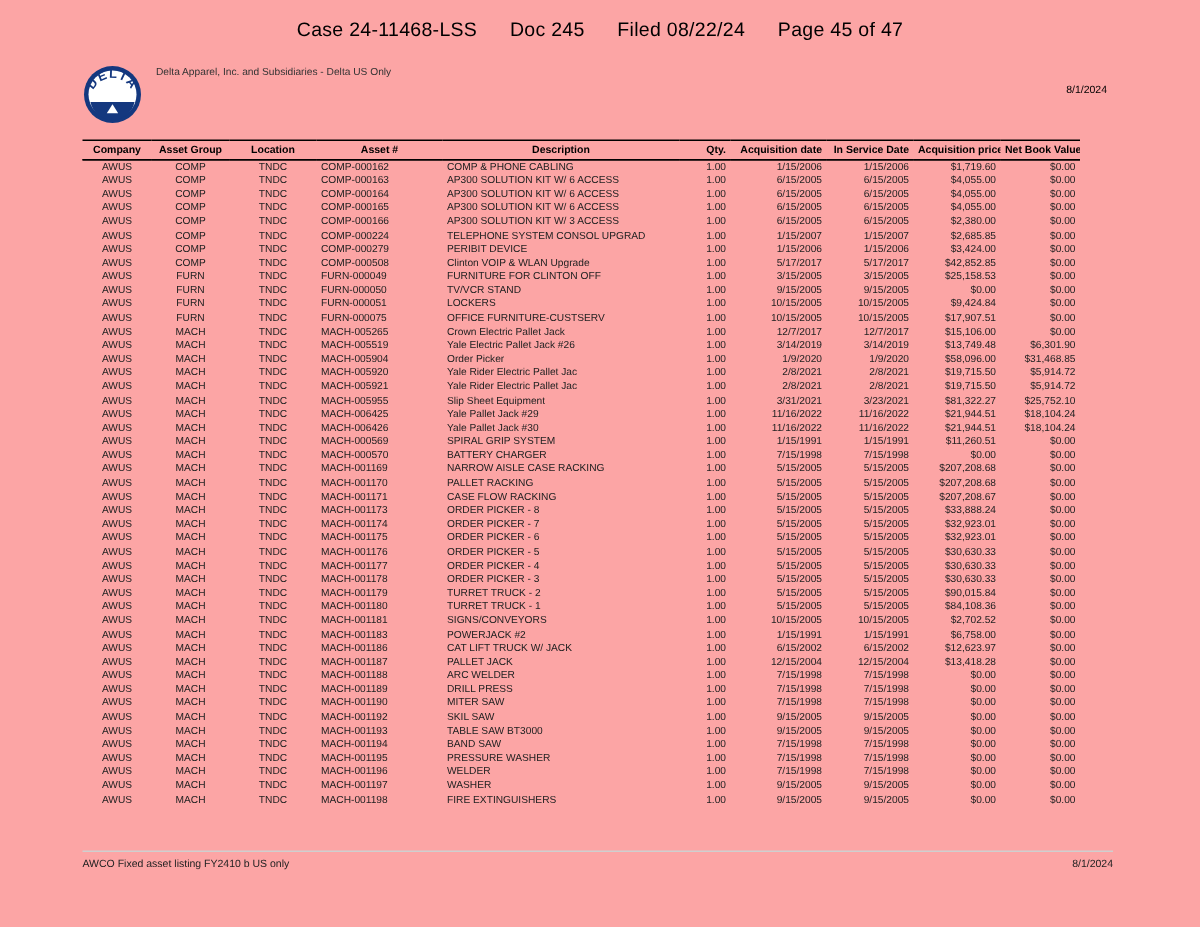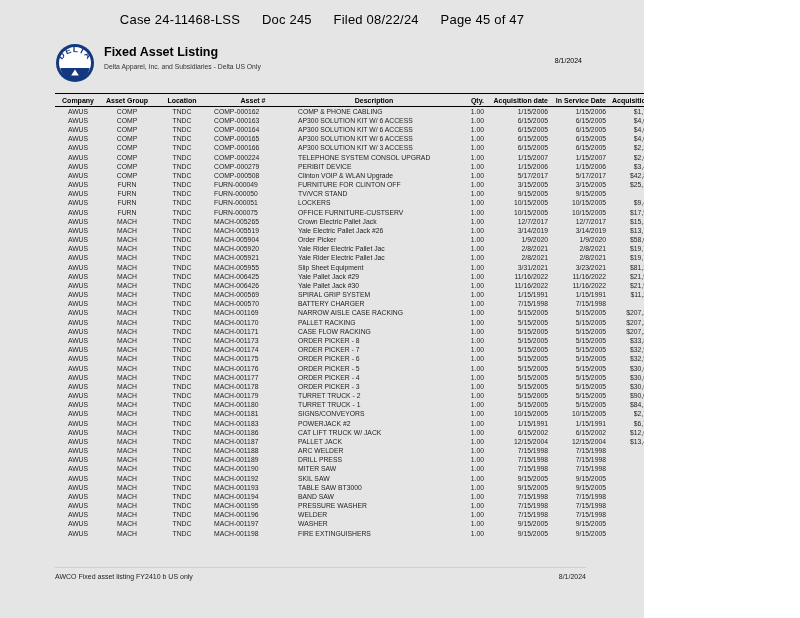--- a/index.html
+++ b/index.html
@@ -1,17 +1,17 @@
 <!DOCTYPE html>
 <html><head>
 <meta charset="utf-8">
 <style>
   html,body{margin:0;padding:0;background:#fff;}
   .page{
-    width:644px;height:618px;background:#e5e5e5;color:#1a1a1a;
+    width:800px;height:618px;background:#fca5a5;color:#1a1a1a;
     font-family:"Liberation Sans",sans-serif;position:relative;overflow:hidden;
     box-sizing:border-box;
   }
   .case-header{
     text-align:center;padding-top:12px;font-size:13px;color:#000;
     letter-spacing:0.2px;
   }
   .case-header span{margin:0 9px;}
   .report-header{
     margin:16px 62px 0 55px;display:flex;justify-content:space-between;align-items:flex-start;
@@ -64,21 +64,20 @@
         <defs>
           <path id="arcTop" d="M 6,23 A 14,14 0 0 1 34,23" fill="none"></path>
         </defs>
         <text font-size="8.5" font-weight="bold" fill="#14387f" letter-spacing="1" font-family="Liberation Sans, sans-serif">
           <textPath href="#arcTop" startOffset="50%" text-anchor="middle">DELTA</textPath>
         </text>
         <path d="M 5.3,25 A 15,15 0 0 0 34.7,25 Z" fill="#14387f"></path>
         <polygon points="20,26.5 16.2,32.5 23.8,32.5" fill="#ffffff"></polygon>
       </svg>
       <div class="titles">
-        <div class="report-title">Fixed Asset Listing</div>
         <div class="report-subtitle">Delta Apparel, Inc. and Subsidiaries - Delta US Only</div>
       </div>
     </div>
     <div class="report-date">8/1/2024</div>
   </div>
 
   <table>
     <colgroup>
       <col style="width:46px">
         <col style="width:52px">

